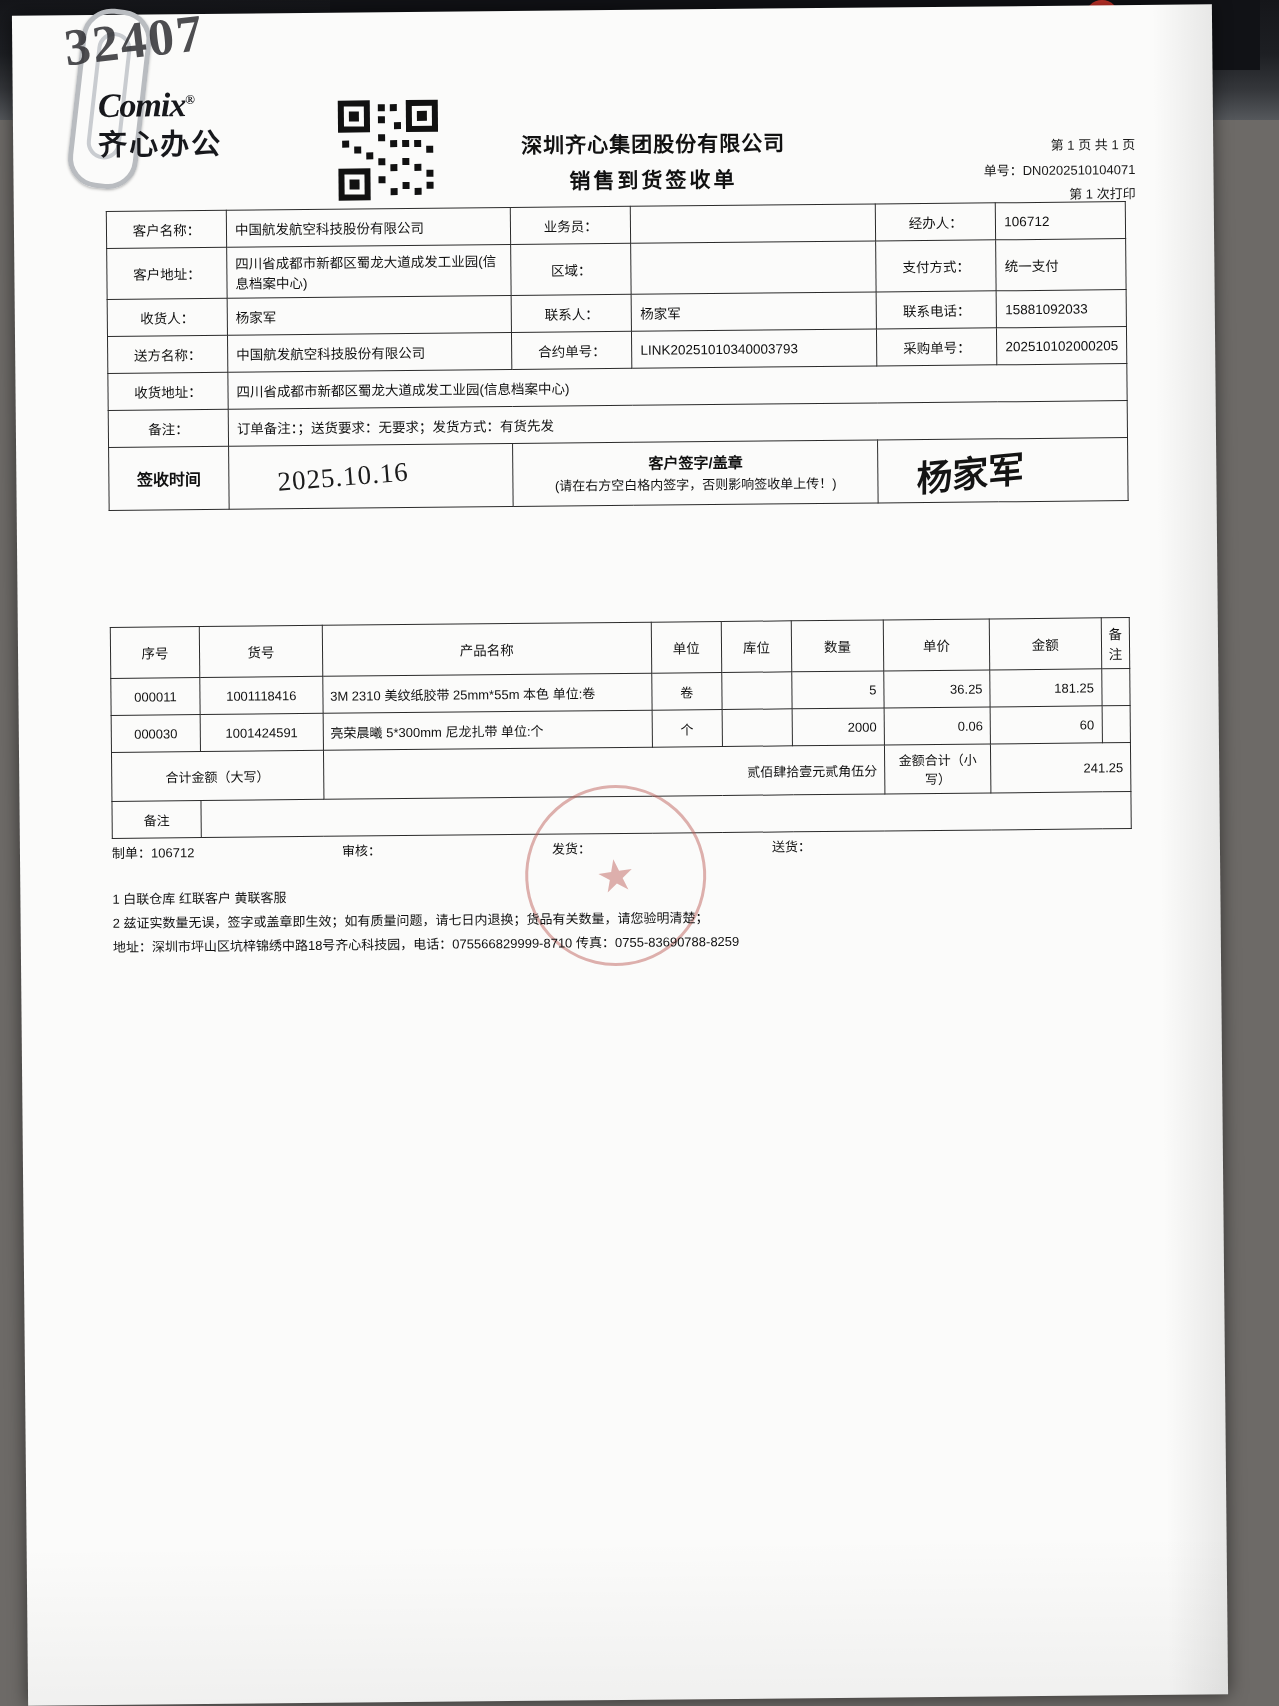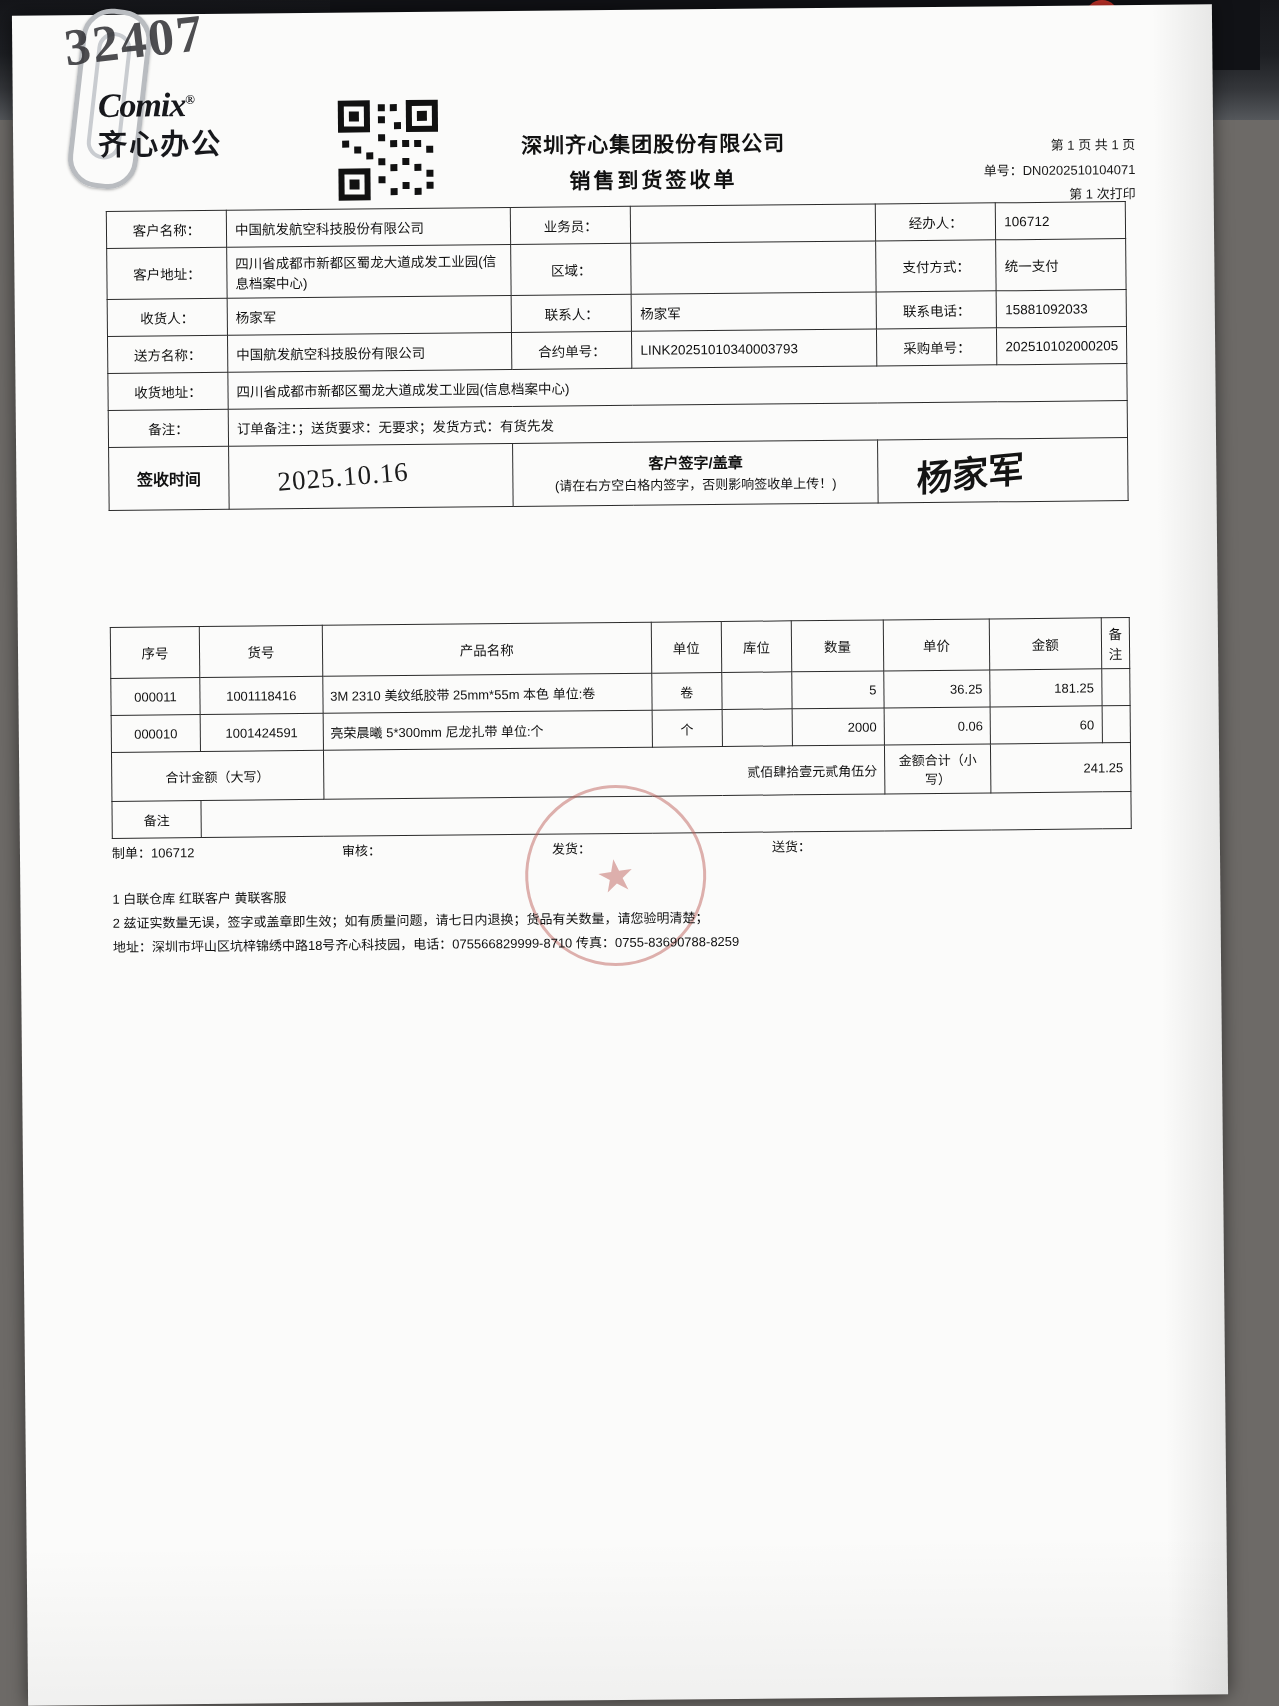--- a/index.html
+++ b/index.html
@@ -237,21 +237,21 @@
       <td class="c">1001118416</td>
       <td>3M 2310 美纹纸胶带 25mm*55m 本色 单位:卷</td>
       <td class="c">卷</td>
       <td class="c"></td>
       <td class="r">5</td>
       <td class="r">36.25</td>
       <td class="r">181.25</td>
       <td></td>
     </tr>
     <tr>
-      <td class="c">000010</td>
+      <td class="c">000030</td>
       <td class="c">1001424591</td>
       <td>亮荣晨曦 5*300mm 尼龙扎带 单位:个</td>
       <td class="c">个</td>
       <td class="c"></td>
       <td class="r">2000</td>
       <td class="r">0.06</td>
       <td class="r">60</td>
       <td></td>
     </tr>
     <tr>

